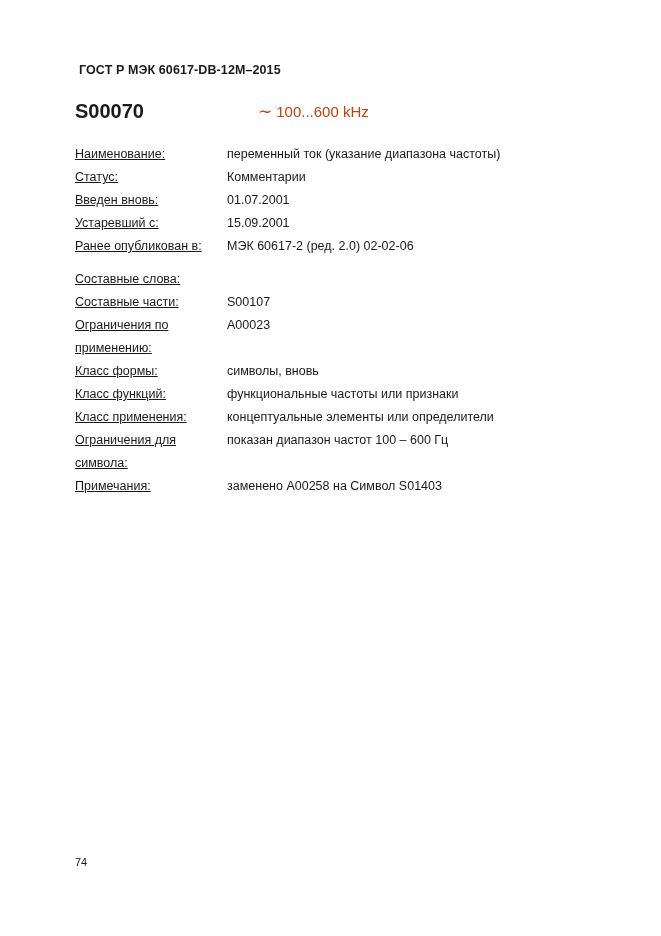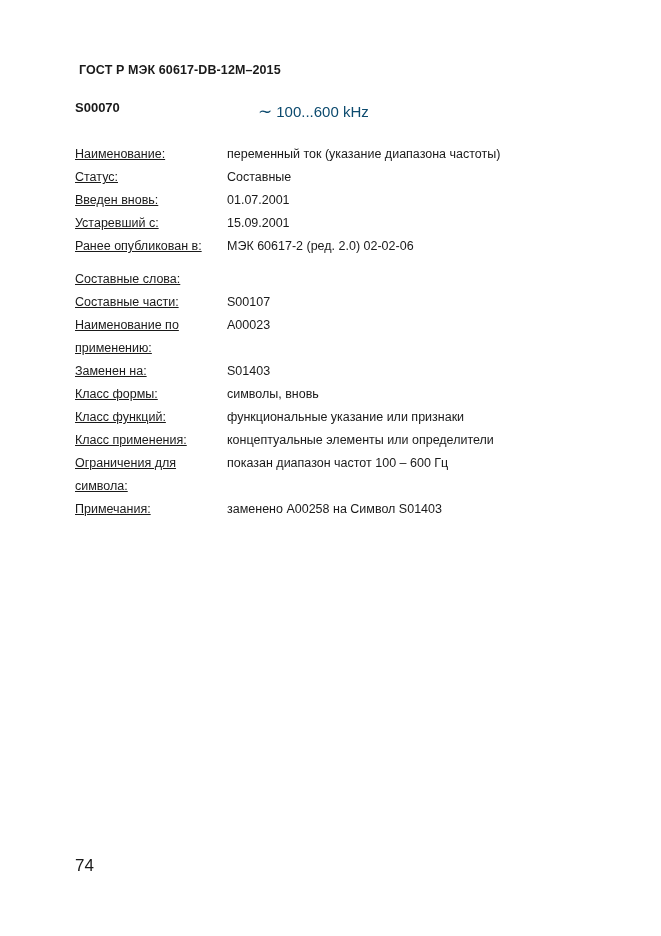--- a/index.html
+++ b/index.html
@@ -6,58 +6,58 @@
     body {
       width: 661px; height: 936px; background: #ffffff; position: relative;
       font-family: "Liberation Sans", sans-serif; color: #1a1a1a; overflow: hidden;
     }
     .doc-header {
       position: absolute; left: 79px; top: 63px;
       font-size: 12.5px; font-weight: bold; letter-spacing: 0.1px; text-align: right;
     }
     .symbol-code {
       position: absolute; left: 75px; top: 100px;
-      font-size: 13px; font-weight: bold;
+      font-size: 20px; font-weight: bold;
     }
     .symbol-graphic {
       position: absolute; left: 258px; top: 101px;
-      font-size: 15px; color: #0c4a6e;
+      font-size: 15px; color: #c2410c;
     }
     .symbol-graphic .tilde { font-size: 17px; margin-right: 4px; }
     .props {
       position: absolute; left: 75px; top: 143px; width: 520px;
       font-size: 12.5px; line-height: 23px;
     }
     .row { display: flex; }
     .row .label { width: 152px; flex: 0 0 152px; text-decoration: underline; }
     .row .value { flex: 1; }
     .gap { height: 10px; }
     .page-num {
-      position: absolute; left: 75px; top: 856px; font-size: 17px;
+      position: absolute; left: 75px; top: 856px; font-size: 11px;
     }
   </style>
 </head>
 <body>
 
 <div class="doc-header">ГОСТ Р МЭК 60617-DB-12M–2015</div>
 
 <div class="symbol-code">S00070</div>
 
 <div class="symbol-graphic">
   <span class="tilde">∼</span><span>100...600 kHz</span>
 </div>
 
 <div class="props">
   <div class="row">
       <span class="label">Наименование:</span>
       <span class="value">переменный ток (указание диапазона частоты)</span>
     </div>
   <div class="row">
       <span class="label">Статус:</span>
-      <span class="value">Составные</span>
+      <span class="value">Комментарии</span>
     </div>
   <div class="row">
       <span class="label">Введен вновь:</span>
       <span class="value">01.07.2001</span>
     </div>
   <div class="row">
       <span class="label">Устаревший с:</span>
       <span class="value">15.09.2001</span>
     </div>
   <div class="row">
@@ -68,38 +68,34 @@
   <div class="gap"></div>
 
   <div class="row">
       <span class="label">Составные слова:</span>
     </div>
   <div class="row">
       <span class="label">Составные части:</span>
       <span class="value">S00107</span>
     </div>
   <div class="row">
-      <span class="label">Наименование по</span>
+      <span class="label">Ограничения по</span>
       <span class="value">A00023</span>
     </div>
   <div class="row">
       <span class="label">применению:</span>
       <span class="value"></span>
     </div>
   <div class="row">
-      <span class="label">Заменен на:</span>
-      <span class="value">S01403</span>
-    </div>
-  <div class="row">
       <span class="label">Класс формы:</span>
       <span class="value">символы, вновь</span>
     </div>
   <div class="row">
       <span class="label">Класс функций:</span>
-      <span class="value">функциональные указание или признаки</span>
+      <span class="value">функциональные частоты или признаки</span>
     </div>
   <div class="row">
       <span class="label">Класс применения:</span>
       <span class="value">концептуальные элементы или определители</span>
     </div>
   <div class="row">
       <span class="label">Ограничения для</span>
       <span class="value">показан диапазон частот 100 – 600 Гц</span>
     </div>
   <div class="row">

